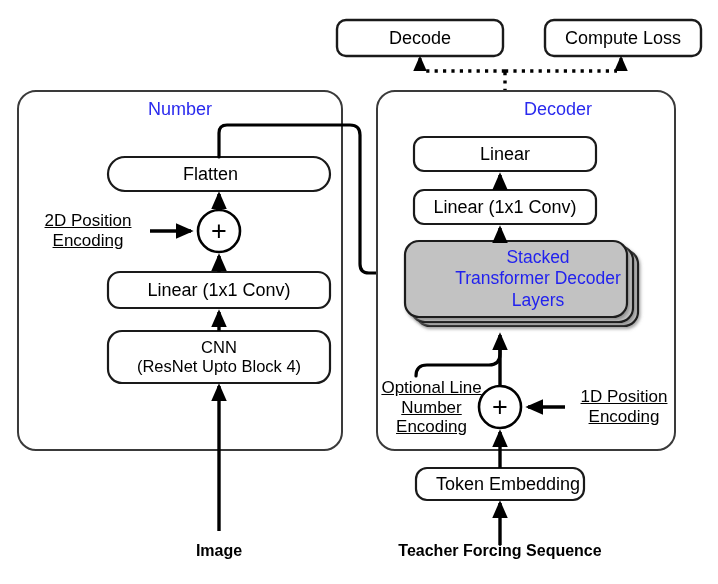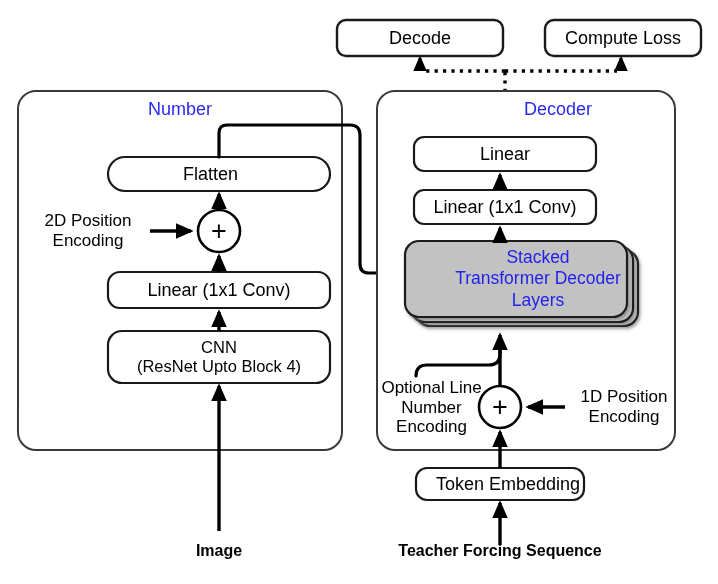--- a/index.html
+++ b/index.html
@@ -40,20 +40,21 @@
     font-size: 18px;
   }
   .stacked-text {
     color: #2222ee;
     font-size: 17.5px;
     line-height: 1.22;
   }
   .free-text {
     font-size: 17px;
     color: #000000;
+    text-decoration: underline;
   }
   .bold-label {
     font-size: 16px;
     font-weight: bold;
     color: #000000;
   }
   .plus-glyph {
     position: absolute;
     display: flex;
     align-items: center;

